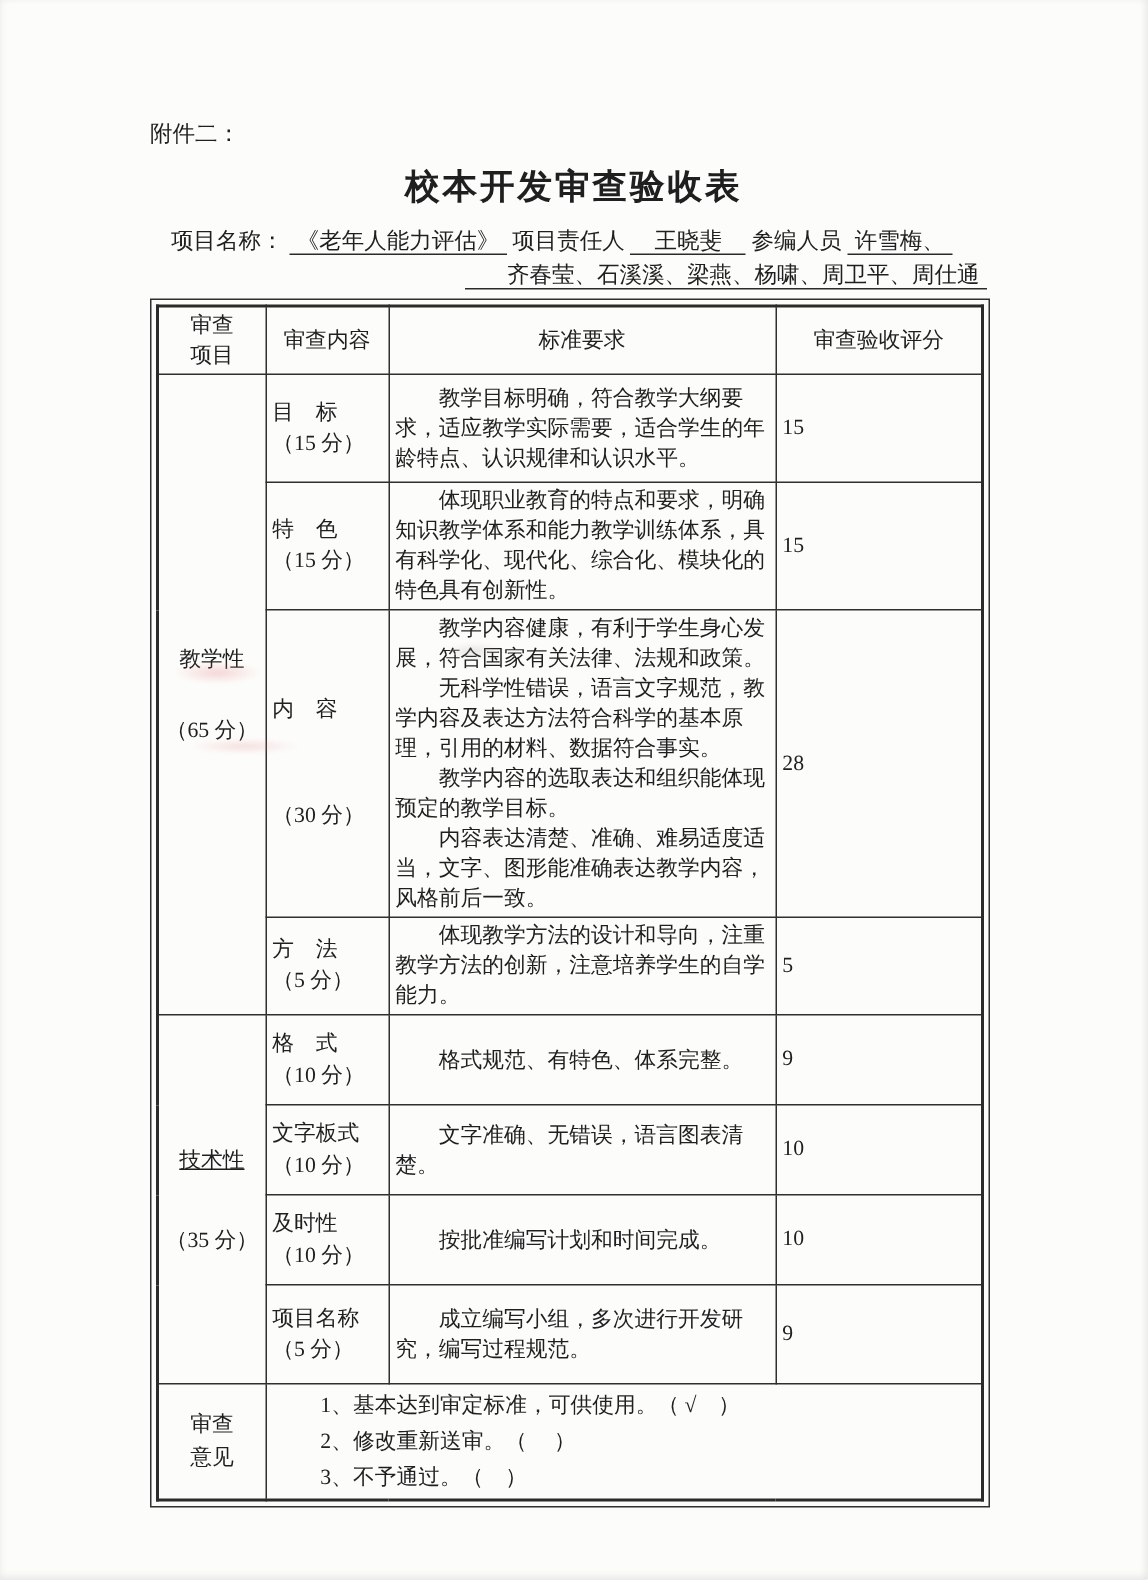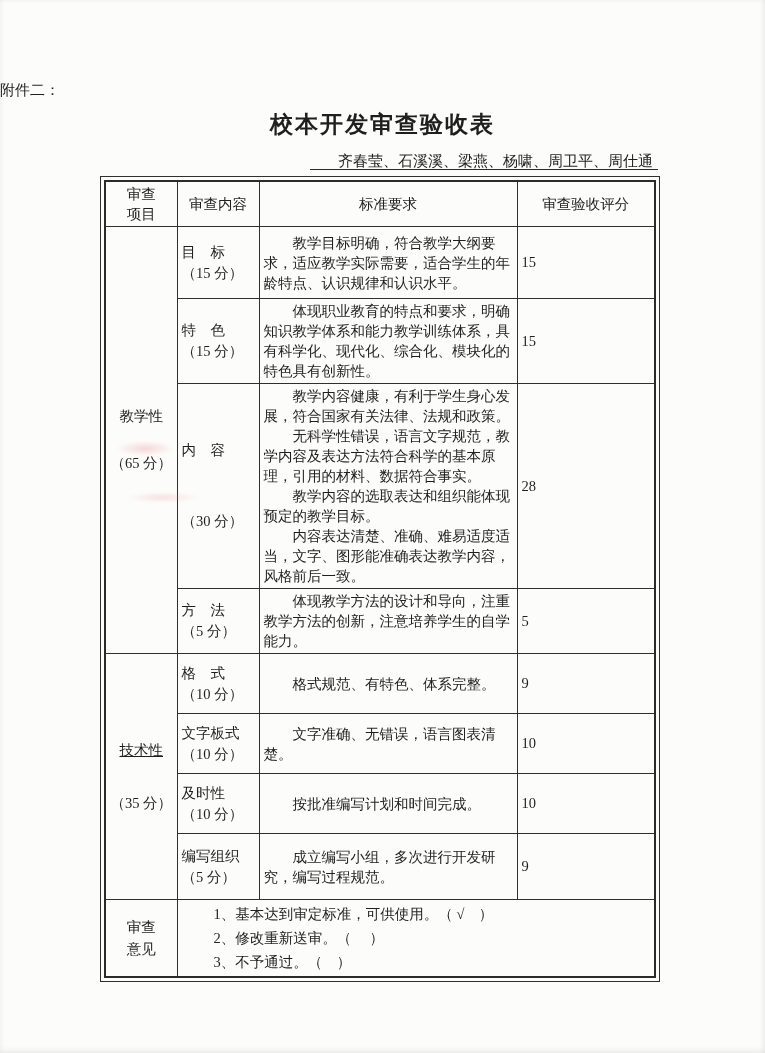--- a/index.html
+++ b/index.html
@@ -11,20 +11,21 @@
   }
   .page {
     position: relative;
     width: 765px; height: 1053px;
     background: #fcfcfa;
     overflow: hidden;
     box-shadow: inset 0 -2px 6px rgba(0,0,0,.07), inset -2px 0 5px rgba(0,0,0,.03);
   }
   .attachment {
     padding-top: 80px;
+    margin-left: 100px;
     font-size: 15px; line-height: 21px;
   }
   .doc-title {
     margin: 9px 0 10px 0;
     text-align: center;
     font-size: 23px; font-weight: bold;
     letter-spacing: 2px;
     line-height: 30px;
   }
   .project {
@@ -112,20 +113,28 @@
 </head>
 <body>
 
 <div class="page">
 
   <div class="attachment">附件二：</div>
 
   <div class="doc-title">校本开发审查验收表</div>
 
   <div class="project">
+    <div class="proj-line1">
+      <span>项目名称：</span>
+      <span class="uline">《老年人能力评估》</span>
+      <span>项目责任人</span>
+      <span class="uline wide">王晓斐</span>
+      <span>参编人员</span>
+      <span class="uline">许雪梅、</span>
+    </div>
     <div class="proj-line2">
       <span class="uline lead">齐春莹、石溪溪、梁燕、杨啸、周卫平、周仕通</span>
     </div>
   </div>
 
   <div class="tbl-frame">
     <table class="review">
       <colgroup>
           <col class="c1">
           <col class="c2">
@@ -229,21 +238,21 @@
           <div class="ipoints">（10 分）</div>
         </td>
         <td class="req-cell">
           <p>按批准编写计划和时间完成。</p>
         </td>
         <td class="score-cell">10</td>
       </tr>
 
       <tr class="r-org">
         <td class="item-cell">
-          <div class="iname">编写组织</div>
+          <div class="iname">项目名称</div>
           <div class="ipoints">（5 分）</div>
         </td>
         <td class="req-cell">
           <p>成立编写小组，多次进行开发研究，编写过程规范。</p>
         </td>
         <td class="score-cell">9</td>
       </tr>
 
       <tr class="r-opinion">
         <td class="opinion-label">审查

